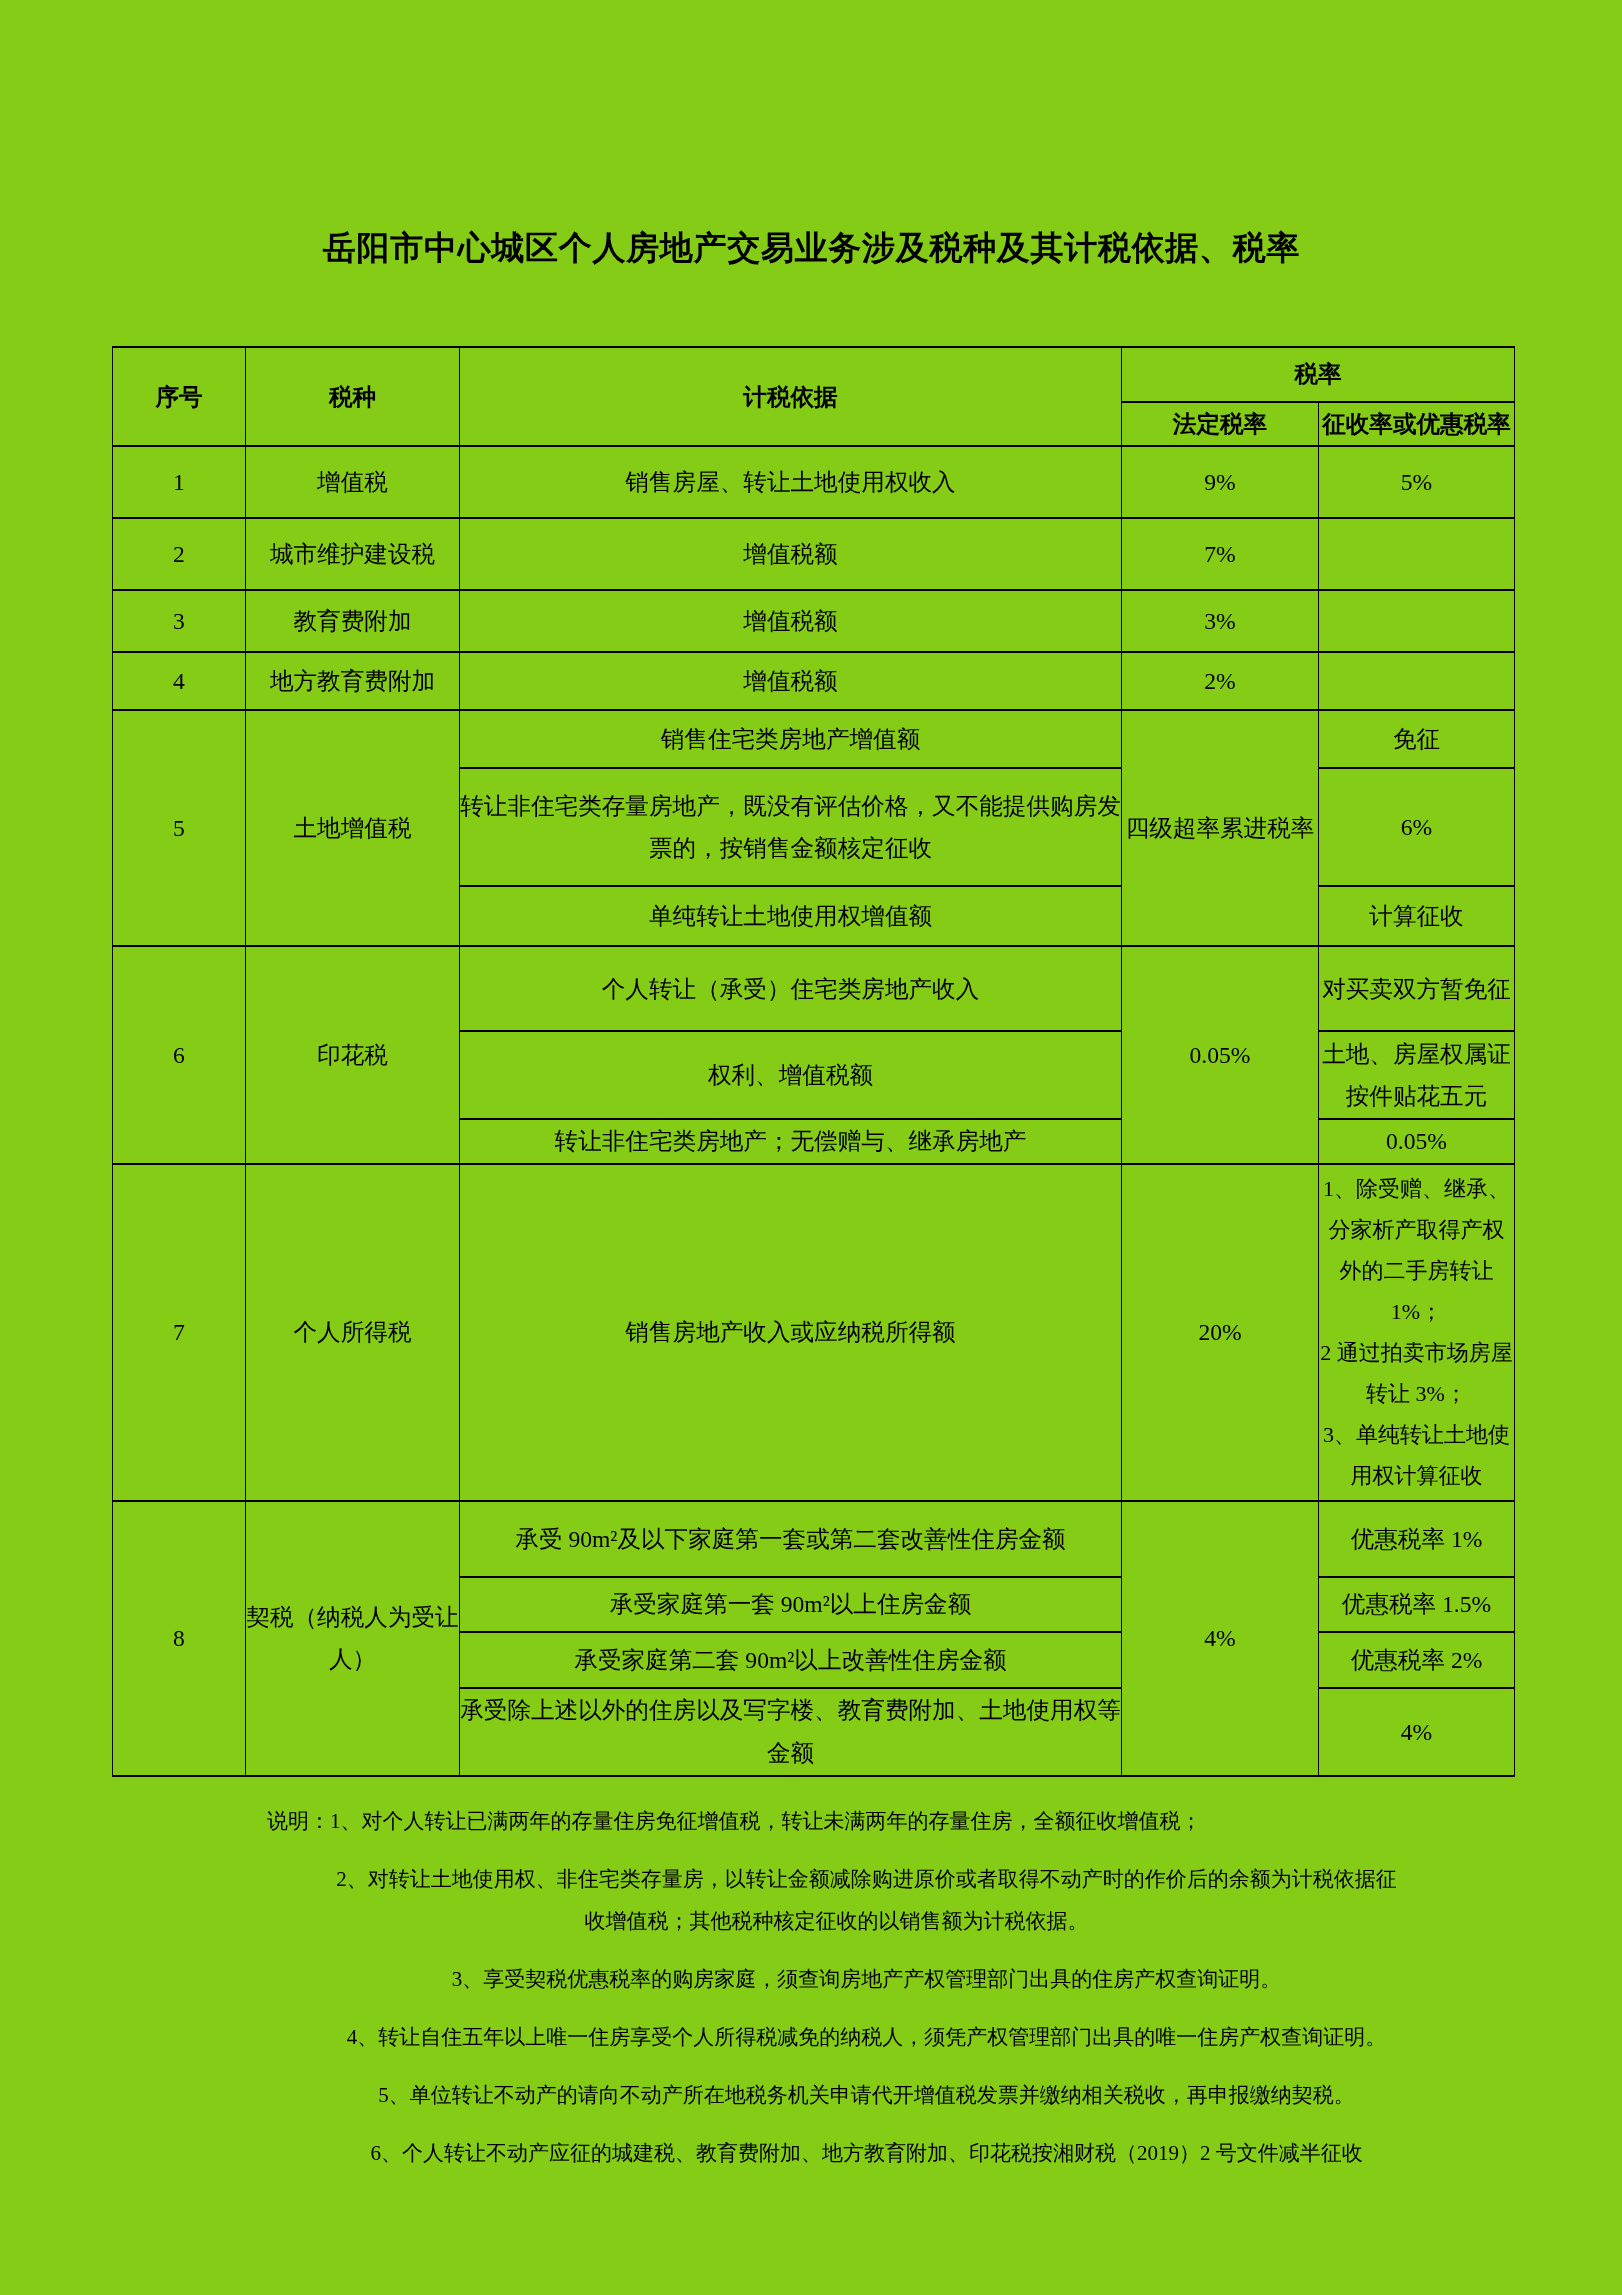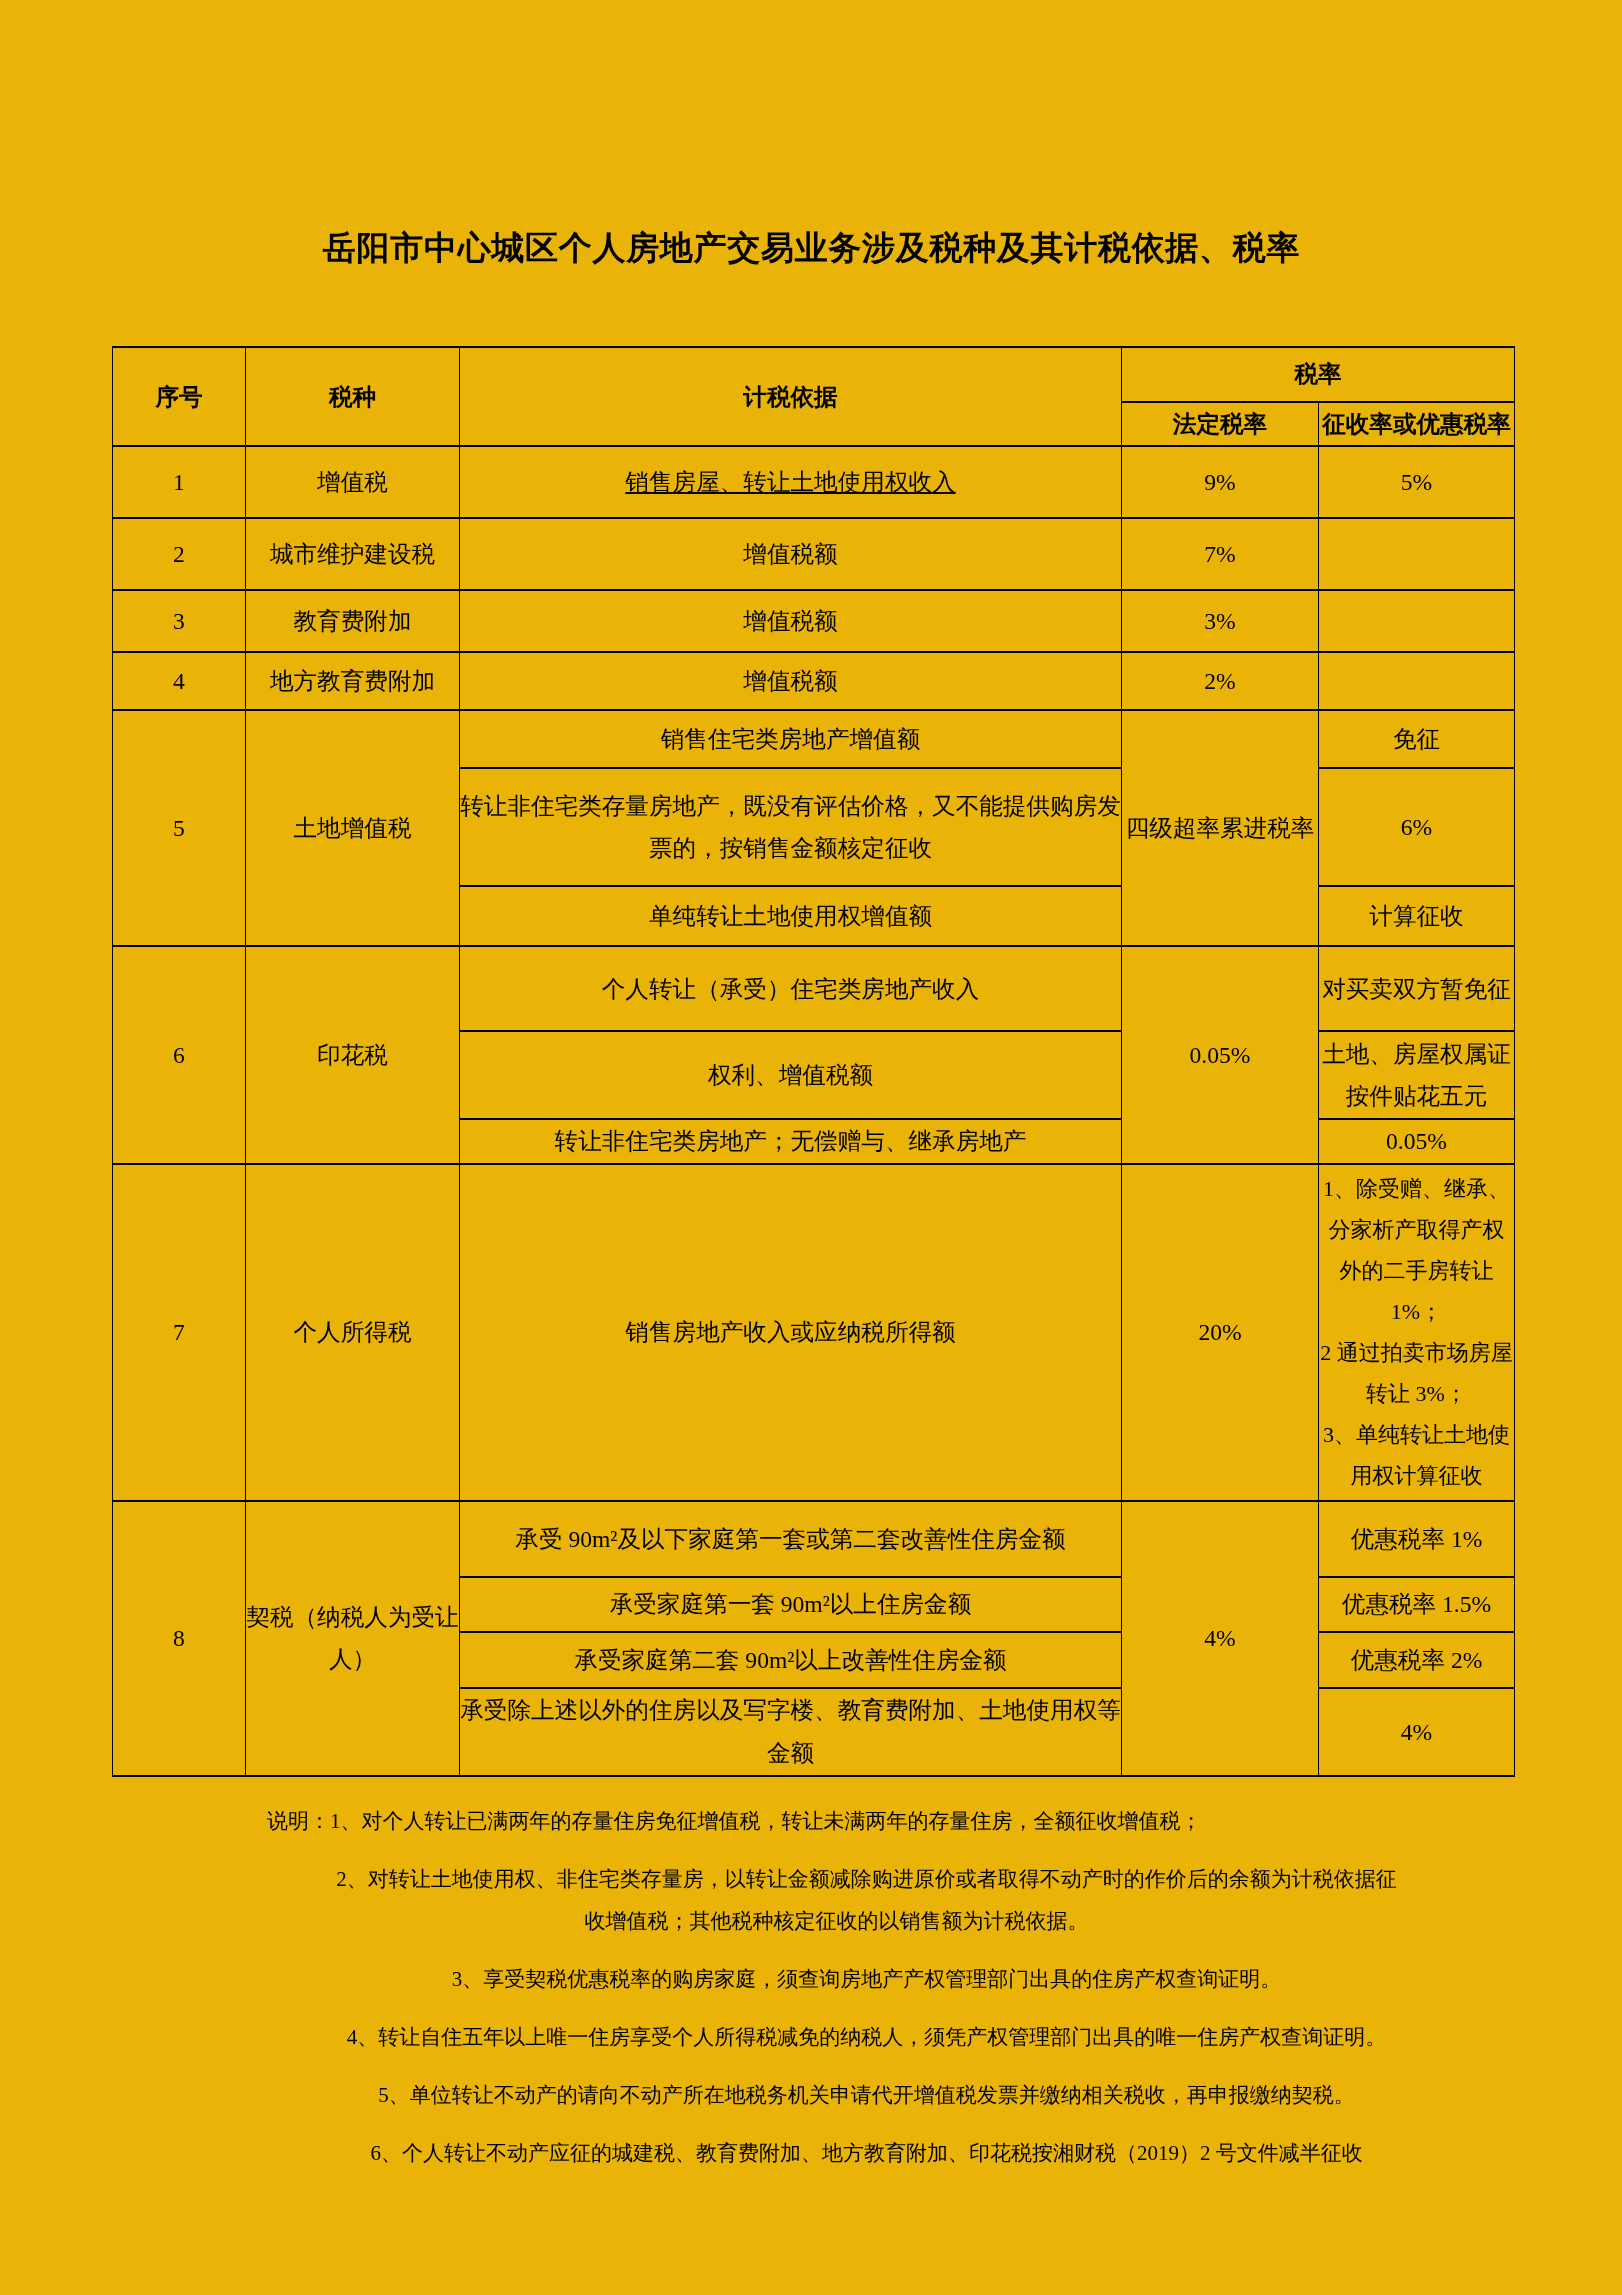--- a/index.html
+++ b/index.html
@@ -1,20 +1,20 @@
 <!DOCTYPE html>
 <html style="font-size:10.5px"><head>
 <meta charset="utf-8">
 <style>
   html,body{margin:0;padding:0;background:#888;}
   .page{
     position:relative;
     width:1623px;
     height:2295px;
-    background:#eab308;
+    background:#84cc16;
     margin:0 auto;
     overflow:hidden;
     font-family:"Liberation Serif","DejaVu Serif",serif;
     color:#000;
   }
   .doc-title{
     position:absolute;
     top:226px;
     left:0;
     width:100%;
@@ -68,21 +68,20 @@
   .tr8d{height:88px;}
   
   .cell-left{
     text-align:left;
     padding:0 13px 0 6.5px;
     margin-top:24px;
   }
   .r1-basis{
     text-align:left;
     padding-left:97px;
-    text-decoration:underline;
   }
   .wrap-narrow{
     padding:0 9.2px;
     margin-top:44px;
   }
   .levy-multiline{
     text-align:left;
     white-space:pre-line;
     font-size:22px;
     line-height:41px;

